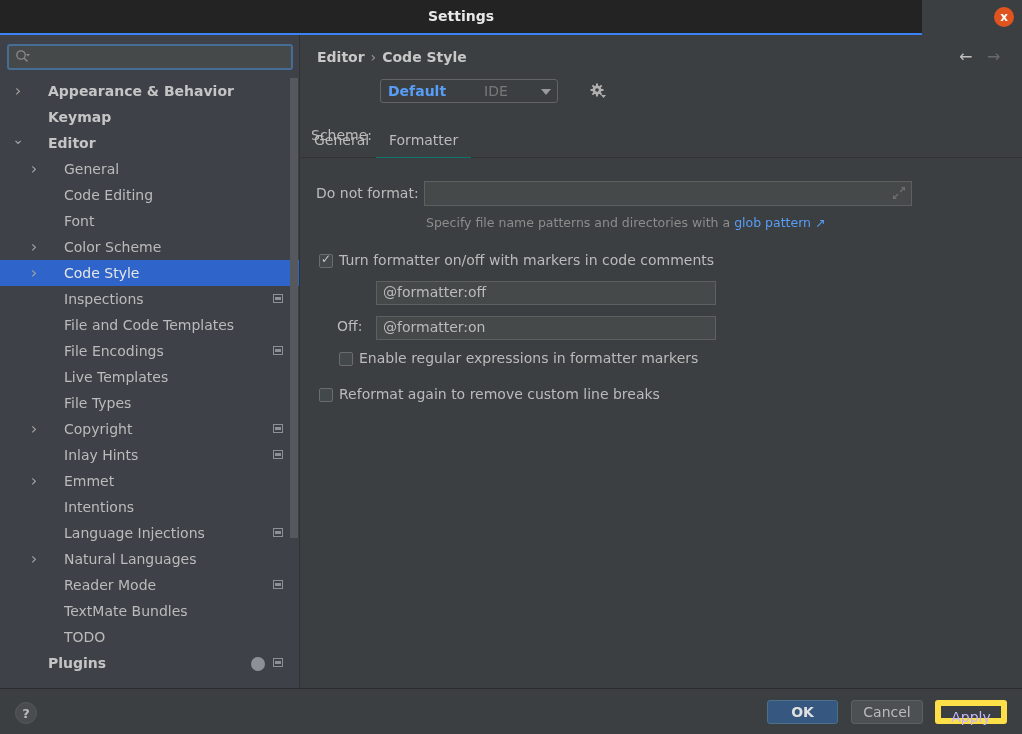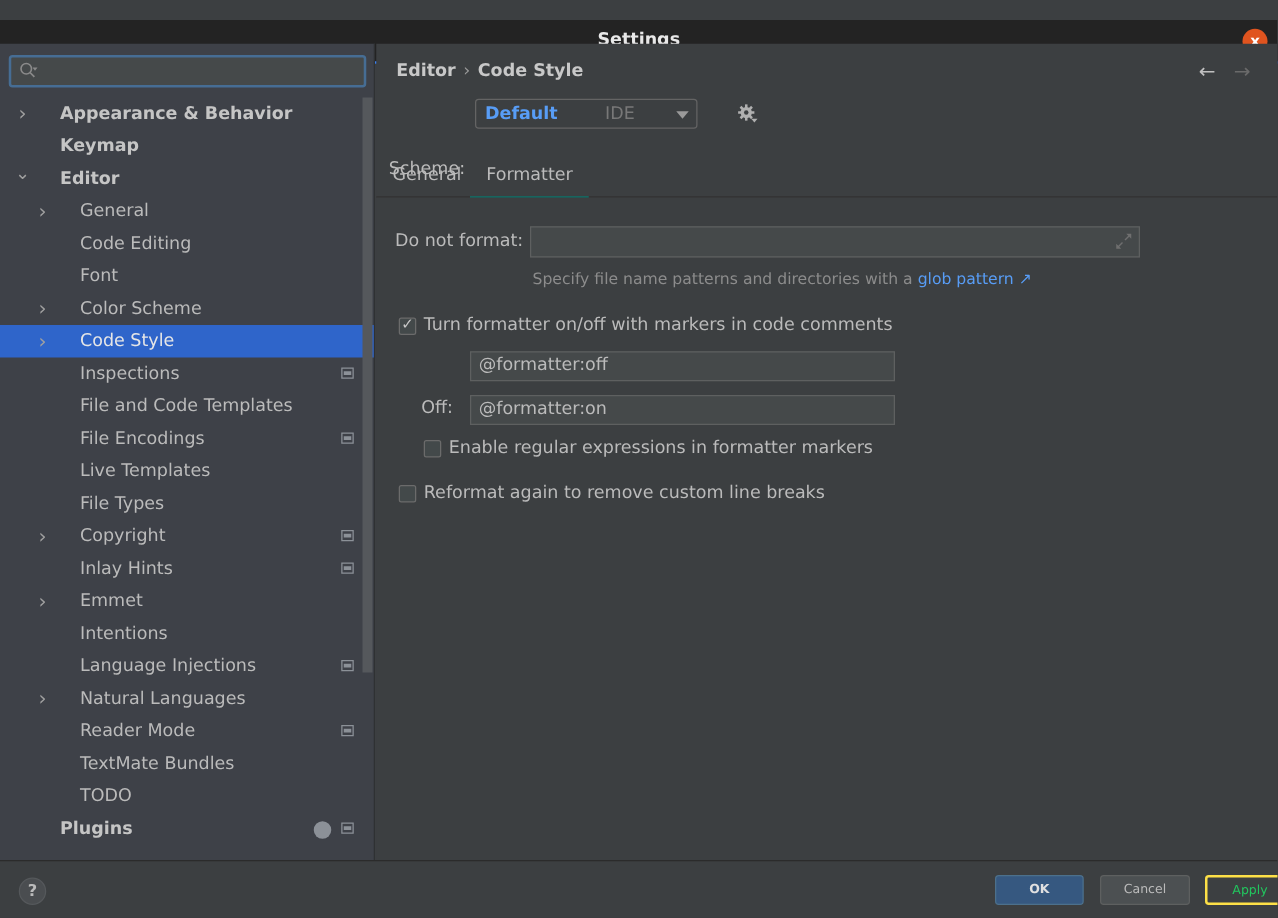--- a/index.html
+++ b/index.html
@@ -1,19 +1,19 @@
 <!DOCTYPE html>
 <html><head>
 <meta charset="utf-8">
 <style>
   * { box-sizing: border-box; margin: 0; padding: 0; }
   html, body { width: 1022px; height: 734px; overflow: hidden; background: #3c3f41; }
   body { font-family: "DejaVu Sans", sans-serif; font-size: 14px; color: #bbbbbb; position: relative; }
 
-  .titlebar { position: absolute; left: 0; top: 16px; width: 1022px; height: 35px; background: #232323; border-bottom: 2px solid #3b82f6; }
+  .titlebar { position: absolute; left: 0; top: 0; width: 922px; height: 35px; background: #232323; border-bottom: 2px solid #3b82f6; }
   .titlebar .title { position: absolute; left: 0; right: 0; top: 8px; text-align: center; color: #e8e8e8; font-weight: bold; font-size: 14px; }
   .titlebar .close { position: absolute; left: 994px; top: 7px; width: 20px; height: 20px; border-radius: 50%; background: #e0541f; color: #fff; font-size: 12px; font-weight: bold; text-align: center; line-height: 20px; cursor: pointer; }
 
   .sidebar { position: absolute; left: 0; top: 35px; width: 300px; height: 653px; background: #3e4148; border-right: 1px solid #2f3133; overflow: hidden; }
   .search { position: absolute; left: 7px; top: 9px; width: 286px; height: 26px; border: 2px solid #466d94; border-radius: 3px; background: #45494a; }
   .search .icon { position: absolute; left: 6px; top: 3px; width: 16px; height: 16px; }
   .search input { position: absolute; left: 26px; top: 0; width: 250px; height: 22px; background: transparent; border: none; outline: none; color: #bbb; font-size: 13px; }
 
   .tree { position: absolute; left: 0; top: 43px; width: 300px; }
   .tree-item { position: relative; height: 26px; line-height: 26px; cursor: pointer; white-space: nowrap; }
@@ -60,24 +60,24 @@
   .cb-row { position: absolute; font-size: 14px; color: #bbb; cursor: pointer; }
   .cb { position: absolute; left: 0; top: 2px; width: 14px; height: 14px; border: 1px solid #6b6b6b; border-radius: 2px; background: #43494a; }
   .cb.checked::after { content: "✓"; position: absolute; left: 1px; top: -3px; font-size: 12px; color: #c8c8c8; }
   .cb-row .txt { position: absolute; left: 20px; top: 0; white-space: nowrap; }
 
   .field-label { position: absolute; font-size: 14px; color: #bbb; }
   .field { position: absolute; left: 75px; width: 340px; height: 24px; background: #45494a; border: 1px solid #5e6060; color: #bbb; font-size: 14px; padding: 2px 6px; }
 
   .footer { position: absolute; left: 0; top: 688px; width: 1022px; height: 46px; background: #3c3f41; border-top: 1px solid #2b2b2b; }
   .help { position: absolute; left: 15px; top: 13px; width: 22px; height: 22px; border-radius: 50%; background: #4a4d50; border: 1px solid #55585b; color: #bbb; text-align: center; line-height: 21px; font-weight: bold; font-size: 13px; cursor: pointer; }
-  .btn { position: absolute; top: 11px; height: 24px; border-radius: 3px; font-size: 10px; text-align: center; line-height: 22px; cursor: pointer; margin-left: 29px; }
+  .btn { position: absolute; top: 11px; height: 24px; border-radius: 3px; font-size: 14px; text-align: center; line-height: 22px; cursor: pointer; }
   .btn.ok { left: 767px; width: 71px; background: #365880; border: 1px solid #4c708c; color: #e0e0e0; font-weight: bold; }
   .btn.cancel { left: 851px; width: 72px; background: #4c5052; border: 1px solid #5e6060; color: #bbb; }
-  .btn.apply { left: 935px; width: 72px; background: #3c3f41; border: 2px solid #fde047; color: #22c55e; }
+  .btn.apply { left: 935px; width: 72px; background: #3c3f41; border: 6px solid #fde047; color: #c4b5fd; }
 </style>
 </head>
 <body>
 
 <div class="titlebar">
   <div class="title">Settings</div>
   <div class="close">x</div>
 </div>
 
 <div class="sidebar">

